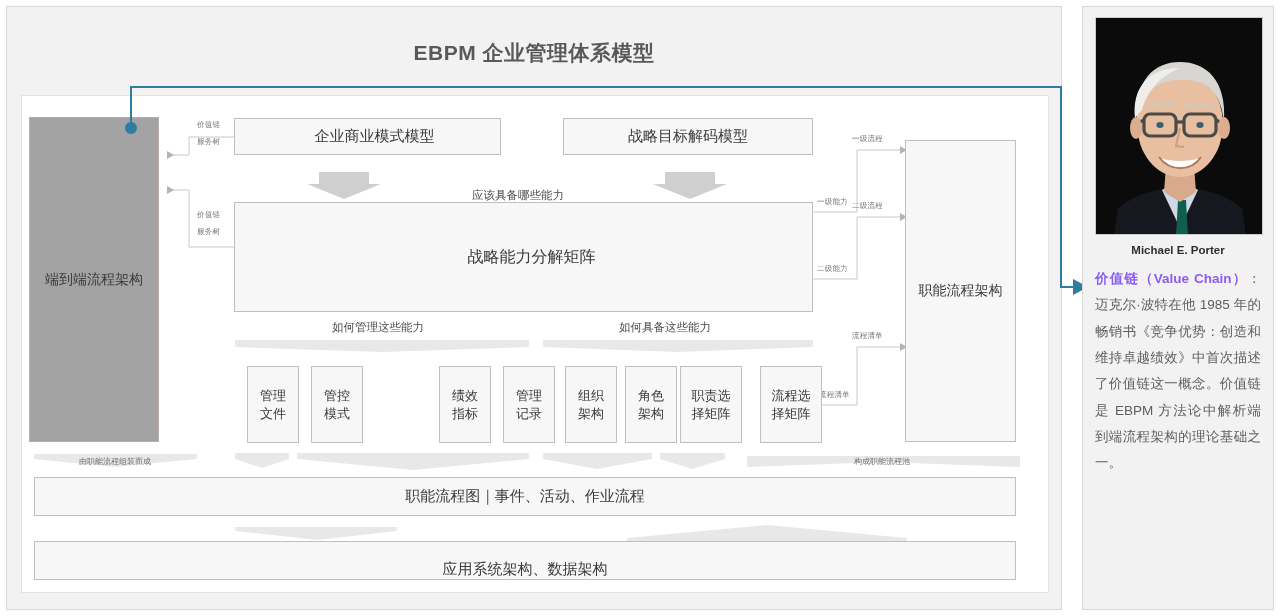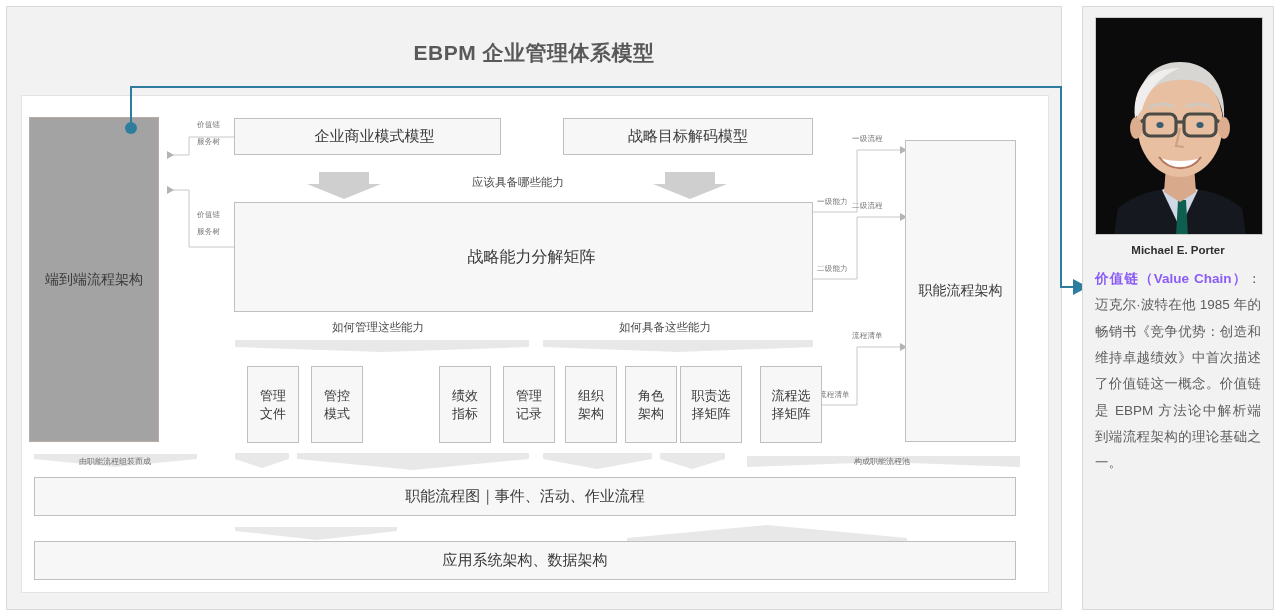--- a/index.html
+++ b/index.html
@@ -60,21 +60,21 @@
   .box-strat { left: 556px; top: 111px; width: 250px; height: 37px; font-size: 15px; }
 
   
   .box-matrix { left: 227px; top: 195px; width: 579px; height: 110px; font-size: 16px; padding-left: 16px; }
 
   
   .box-func { left: 898px; top: 133px; width: 111px; height: 302px; font-size: 14px; }
 
   
   .box-flowmap { left: 27px; top: 470px; width: 982px; height: 39px; font-size: 15px; }
-  .box-apparch { left: 27px; top: 534px; width: 982px; height: 39px; font-size: 15px; }
+  .box-apparch { left: 27px; top: 534px; width: 982px; height: 39px; font-size: 15px; align-items: flex-end; }
 
   
   .cap {
     position: absolute; top: 359px; width: 52px; height: 77px;
     background: #f7f7f7; border: 1px solid #bfbfbf;
     display: flex; align-items: center; justify-content: center;
     font-size: 13px; line-height: 1.35; color: #3a3a3a; text-align: center; margin-left: 12px;
   }
   .cap.wide { width: 62px; }
 
@@ -202,21 +202,21 @@
     <div class="minilabel" style="left:812px; top:383px;">流程清单</div>
     <div class="tinytag" style="left:820px; top:449px; width:110px;">构成职能流程池</div>
 
     <div class="gbox box-biz">
       <span>企业商业模式模型</span>
     </div>
     <div class="gbox box-strat">
       <span>战略目标解码模型</span>
     </div>
 
-    <div class="midlabel" style="left:465px; top:168px;text-align:center;">应该具备哪些能力</div>
+    <div class="midlabel" style="left:465px; top:181px;text-align:center;">应该具备哪些能力</div>
 
     <div class="gbox box-matrix">
       <span>战略能力分解矩阵</span>
     </div>
 
     <div class="midlabel" style="left:325px; top:313px;">如何管理这些能力</div>
     <div class="midlabel" style="left:612px; top:313px;">如何具备这些能力</div>
 
     <div class="cap" style="left:228px;">
       <span>

